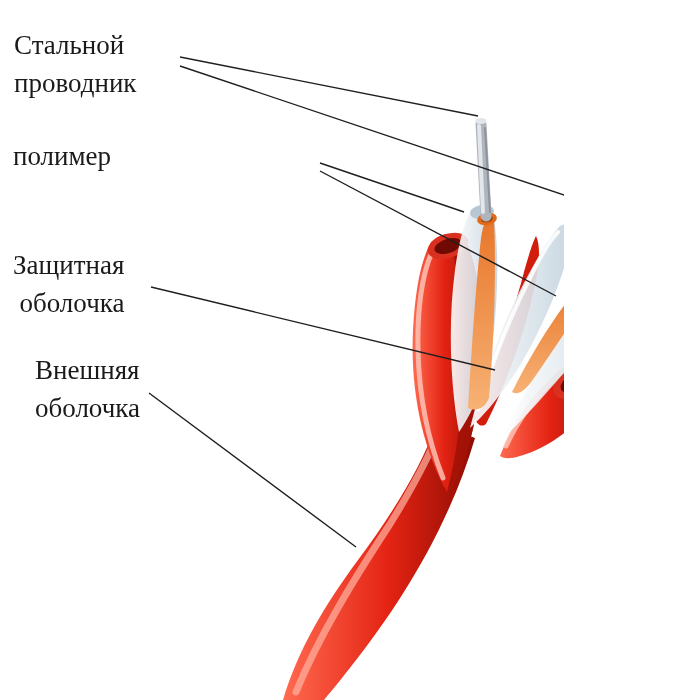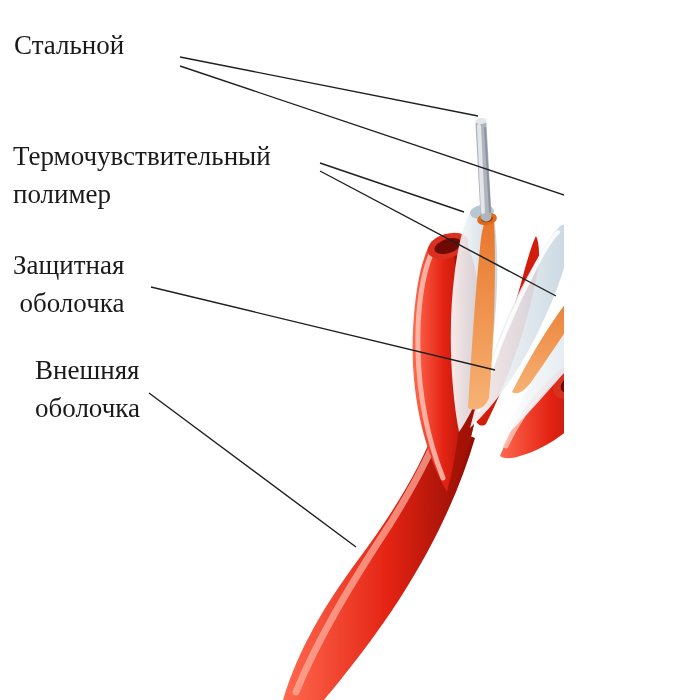--- a/index.html
+++ b/index.html
@@ -122,24 +122,24 @@
       <line x1="180" y1="66" x2="656" y2="226"></line>
       <line x1="320" y1="163" x2="464" y2="212"></line>
       <line x1="320" y1="171" x2="556" y2="296"></line>
       <line x1="151" y1="287" x2="495" y2="370"></line>
       <line x1="149" y1="393" x2="356" y2="547"></line>
     </g>
   </svg>
 
   <div class="label" style="left:14px; top:26px;">
     <span>Стальной</span>
+    <span>проводник</span>
   </div>
 
   <div class="label" style="left:13px; top:137px;">
-    <span>Термочувствительный</span>
     <span>полимер</span>
   </div>
 
   <div class="label" style="left:13px; top:246px;text-align:right;">
     <span>Защитная</span>
     <span>оболочка</span>
   </div>
 
   <div class="label" style="left:11px; top:351px;margin-left:24px;">
     <span>Внешняя</span>

